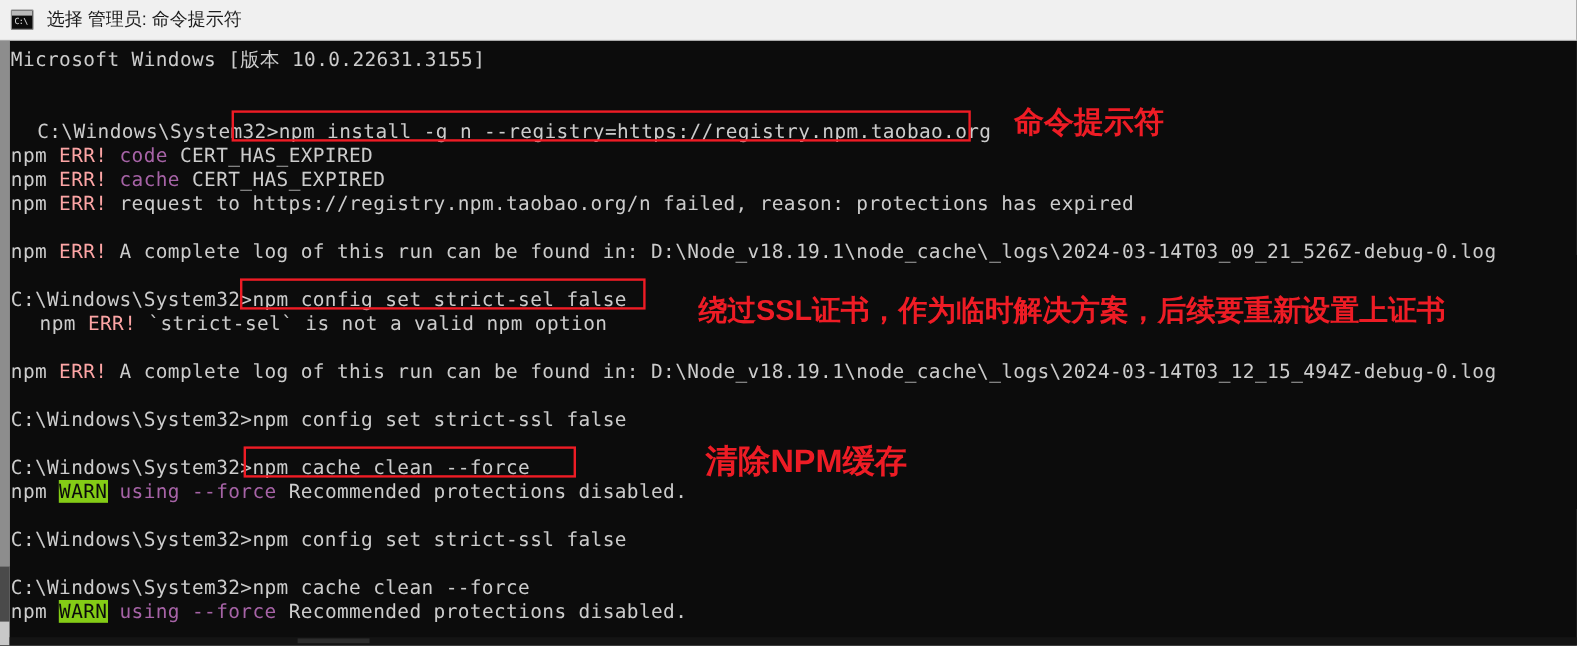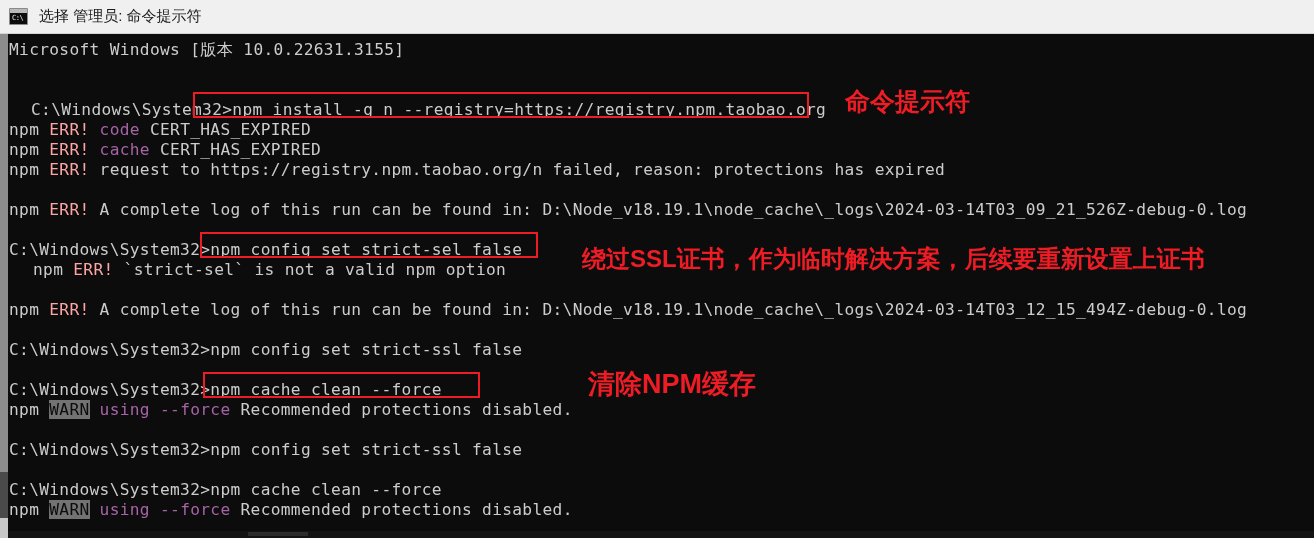--- a/index.html
+++ b/index.html
@@ -140,21 +140,21 @@
     font-family: "DejaVu Sans Mono", monospace;
     font-size: 16.2px;
     line-height: 20px;
     letter-spacing: 0.32px;
     color: #cccccc;
   }
 
   .err { color: #fca5a5; }
   .magenta { color: #a663a6; }
   .warn-badge {
-    background: #737373;
+    background: #84cc16;
     color: #0c0c0c;
   }
 
   
   .redbox {
     position: absolute;
     border: 2px solid #ee1c25;
     box-sizing: border-box;
     pointer-events: none;
   }

